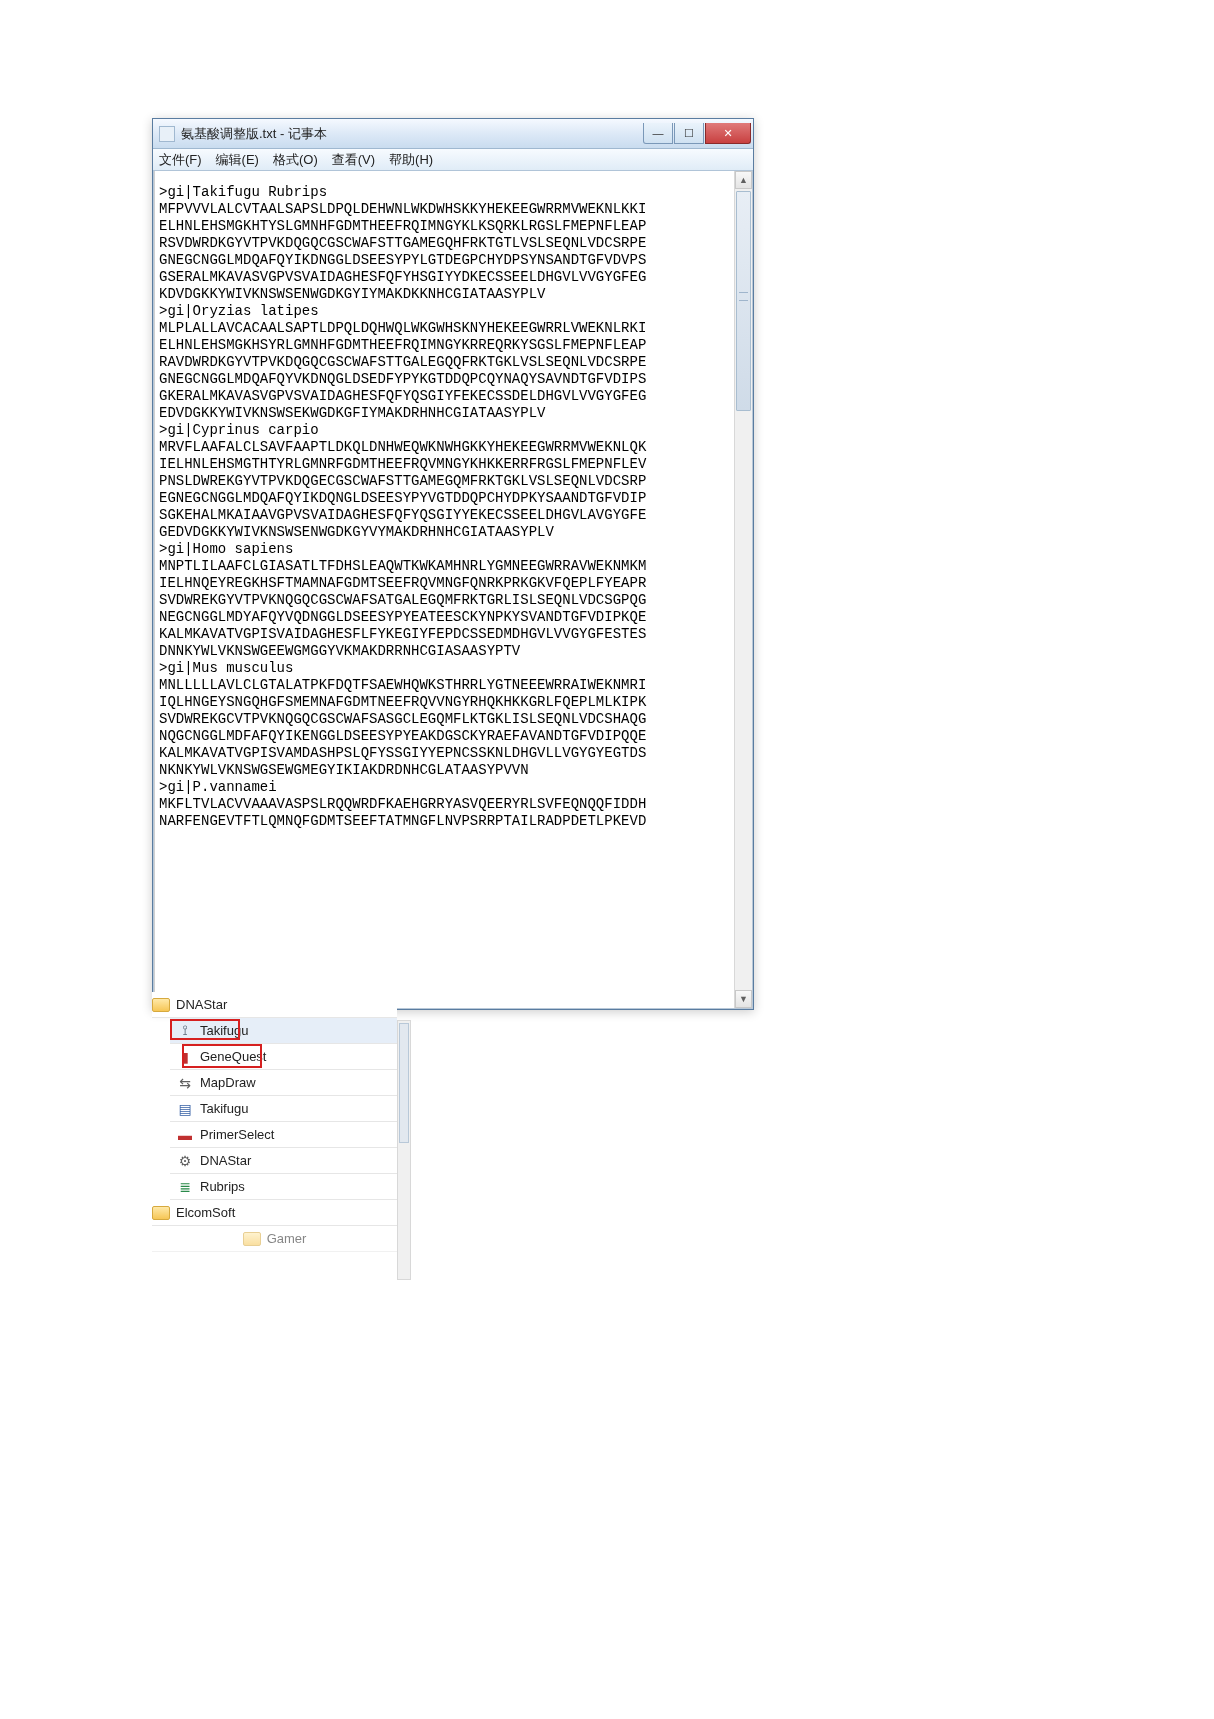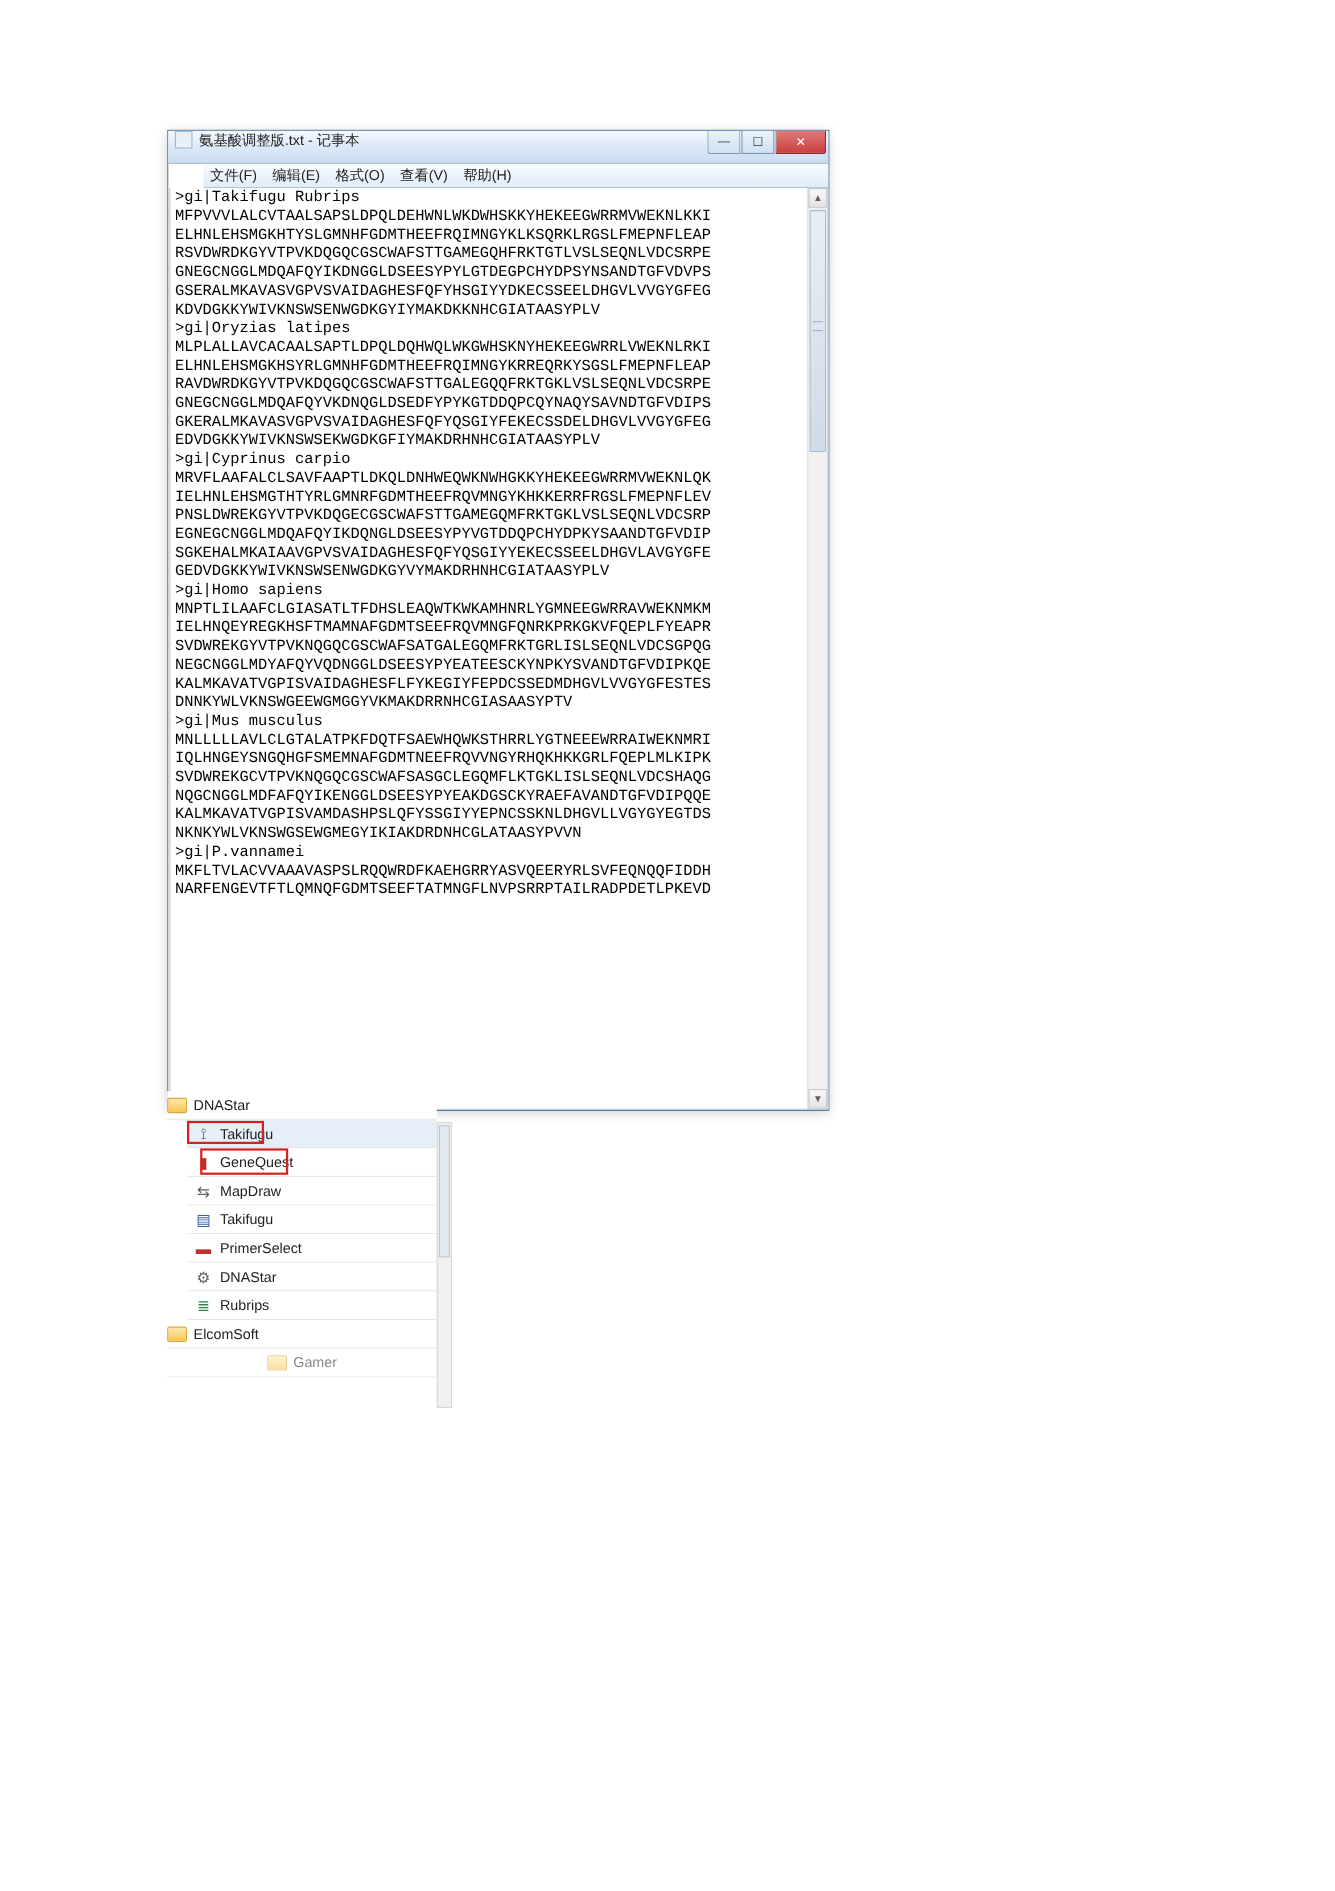--- a/index.html
+++ b/index.html
@@ -16,21 +16,21 @@
       top: 118px;
       width: 602px;
       background: #fff;
       border: 1px solid #5a7ca0;
       box-shadow: 0 2px 10px rgba(0,0,0,0.2);
     }
     .titlebar {
       height: 30px;
       background: linear-gradient(to bottom, #f5f9ff 0%, #dde9f7 50%, #c9dcef 100%);
       display: flex;
-      align-items: flex-start;
+      align-items: center;
       border-bottom: 1px solid #9fb8d0;
       position: relative;
     }
     .titlebar-icon {
       width: 16px; height: 16px; margin: 0 6px;
       background: #e8f0f8;
       border: 1px solid #a0b8d0;
     }
     .titlebar-text {
       font-size: 13px;
@@ -66,35 +66,34 @@
     }
     .menubar {
       height: 22px;
       background: linear-gradient(to bottom,#f7fbff,#e0ecf7);
       border-bottom: 1px solid #b0c4d8;
       display: flex;
       align-items: center;
       padding-left: 6px;
       font-size: 13px;
       color: #222;
-      margin-left: 32px;
     }
     .menubar .menu-item { margin-right: 14px; }
     .content-area {
       position: relative;
       background: #fff;
       border: 1px solid #b8c8d8;
       border-top: none;
     }
     .text-content {
       font-family: "Courier New", monospace;
       font-size: 14px;
       line-height: 17px;
       color: #000;
-      padding: 1px 2px 1px 4px;
+      padding: 13px 2px 1px 4px;
       white-space: pre;
       overflow: hidden;
       height: 837px;
       margin-right: 18px;
       border-left: 1px solid #d0d0d0;
     }
     .scrollbar {
       position: absolute;
       right: 0;
       top: 0;

